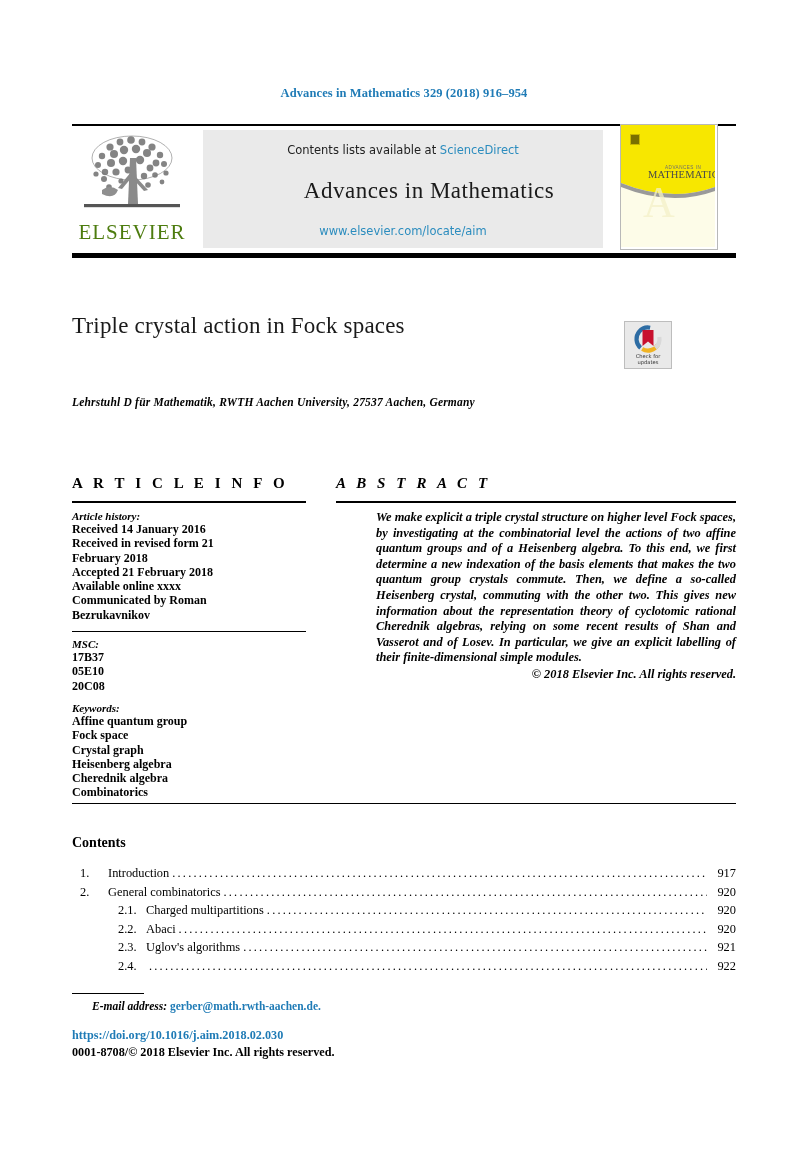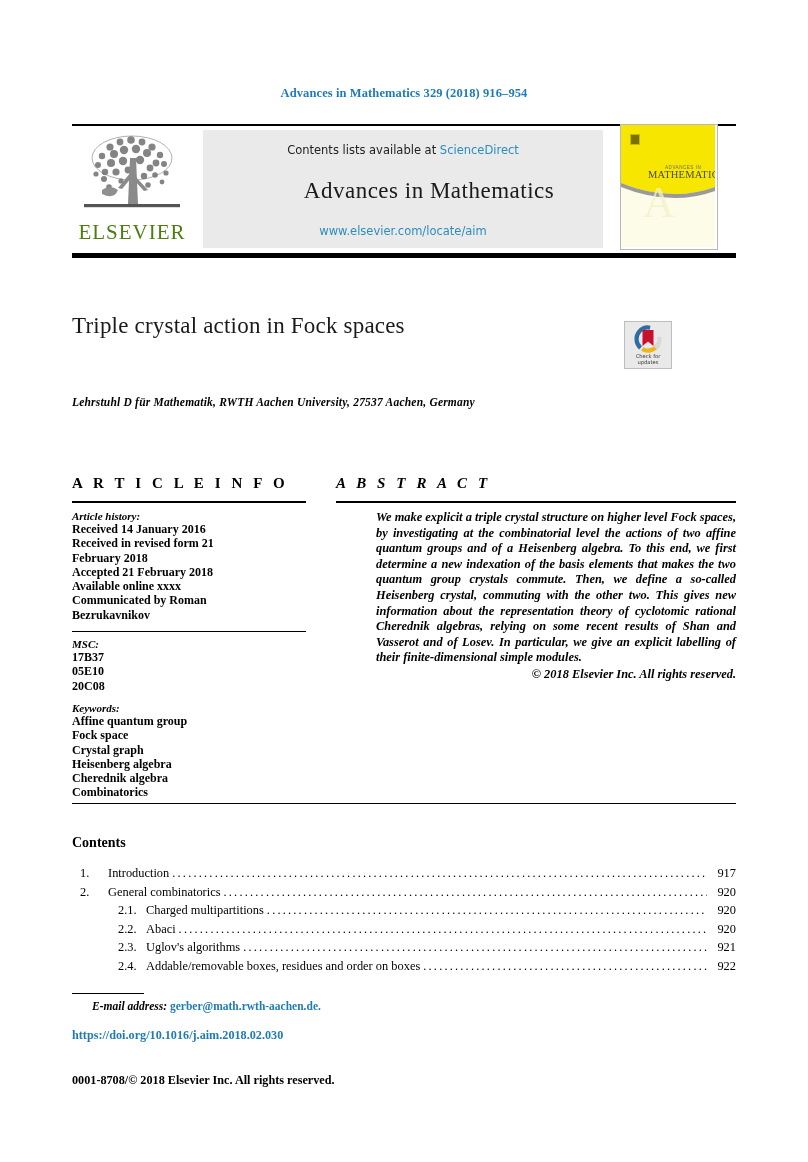--- a/index.html
+++ b/index.html
@@ -310,21 +310,20 @@
     font-size: 12.2px;
     font-weight: bold;
     color: #1f7bb6;
   }
   .issn-line {
     position: absolute;
     left: 72px; top: 1045px;
     font-size: 12.2px;
     font-weight: bold;
     color: #000;
-    margin-top: 28px;
   }
 </style>
 </head>
 <body>
 
 <div class="page">
 
   <div class="running-head">Advances in Mathematics 329 (2018) 916–954</div>
 
   <div class="masthead">
@@ -489,21 +488,20 @@
 
     <div class="toc-row sub">
       <span class="toc-num">2.3.</span>
       <span class="toc-label">Uglov's algorithms</span>
       <span class="toc-dots">...........................................................................................................</span>
       <span class="toc-page">921</span>
     </div>
 
     <div class="toc-row sub">
       <span class="toc-num">2.4.</span>
-      <span class="toc-label">Addable/removable boxes, residues and order on boxes</span>
       <span class="toc-dots">...........................................................................................................</span>
       <span class="toc-page">922</span>
     </div>
   </div>
 
   <div class="foot-rule"></div>
   <div class="email-line">
     <span class="lbl">E-mail address:</span>
     <span class="addr">gerber@math.rwth-aachen.de.</span>
   </div>

